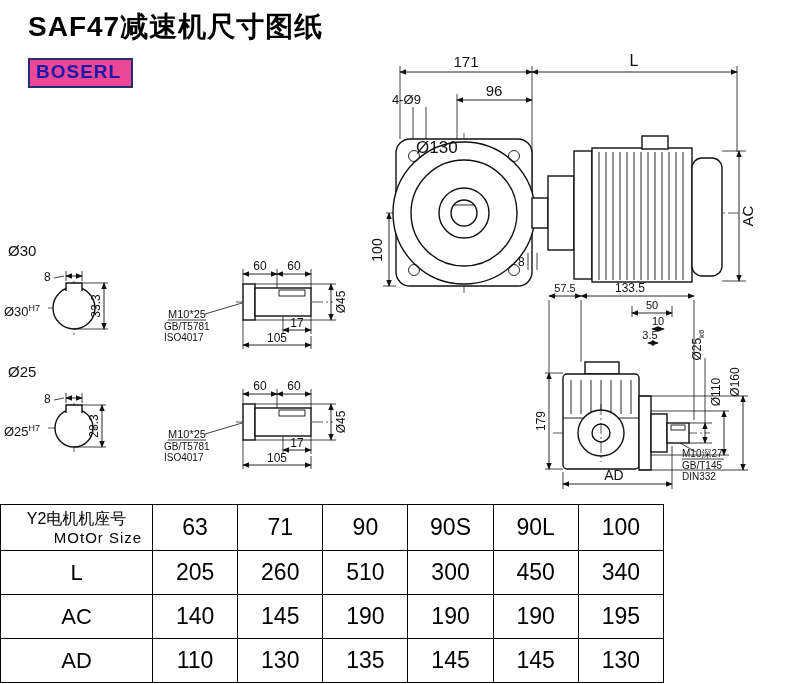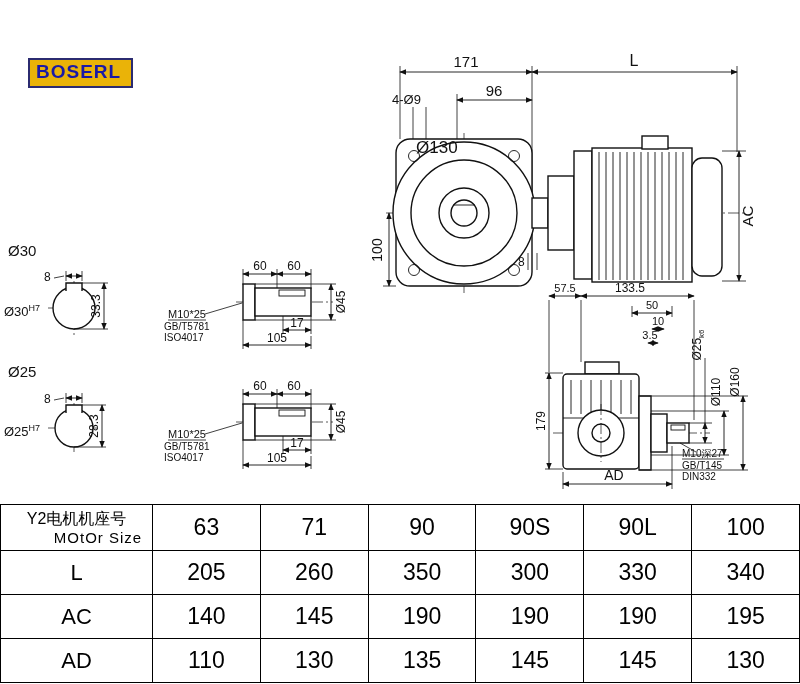--- a/index.html
+++ b/index.html
@@ -1,35 +1,35 @@
 <!DOCTYPE html>
 <html><head>
 <meta charset="utf-8">
 <style>
   html,body{margin:0;padding:0;background:#fff;}
   #page{position:relative;width:800px;height:684px;background:#fff;overflow:hidden;
         font-family:"Liberation Sans",sans-serif;color:#000;}
   #title{position:absolute;left:28px;top:8px;font-size:28px;font-weight:bold;letter-spacing:1px;}
   #brand{position:absolute;left:28px;top:58px;border:2px solid #2b2b70;color:#1a1aa6;
-         font-size:19px;font-weight:bold;padding:1px 10px 3px 6px;letter-spacing:1px;background:#eab308;}
+         font-size:19px;font-weight:bold;padding:1px 10px 3px 6px;letter-spacing:1px;background:#ec4899;}
   #drawing{position:absolute;left:0;top:0;}
   
   .olw{fill:#fff;stroke:#111;stroke-width:1.4;}
   .ol{fill:none;stroke:#111;stroke-width:1.4;}
   .thin{fill:none;stroke:#111;stroke-width:0.9;}
   .dim{stroke:#111;stroke-width:0.9;marker-start:url(#arr);marker-end:url(#arr);}
   .ext{stroke:#111;stroke-width:0.8;}
   .cl{stroke:#111;stroke-width:0.7;stroke-dasharray:11 3 2 3;}
   text{font-family:"Liberation Sans",sans-serif;fill:#111;}
   .t8{font-size:8px}.t9{font-size:9px}.t10{font-size:10px}.t11{font-size:11px}
   .t12{font-size:12px}.t13{font-size:13px}.t14{font-size:14px}.t15{font-size:15px}
   .t16{font-size:16px}.t17{font-size:17px}
   .amid{text-anchor:middle;}
   
-  #size-table{position:absolute;left:0;top:504px;width:800px;border-collapse:collapse;
+  #size-table{position:absolute;left:0;top:504px;width:664px;border-collapse:collapse;
               table-layout:fixed;background:#fff;}
   #size-table td,#size-table th{border:1px solid #000;text-align:center;vertical-align:middle;
               font-weight:400;font-size:23px;padding:0;}
   #size-table tr{height:44px;}
   #size-table tr.hdr{height:46px;}
   #size-table .rowlab{font-size:22px;}
   .mh1{font-size:16px;line-height:20px;}
   .mh2{font-size:15px;line-height:18px;letter-spacing:1px;padding-left:43px;}
   col.c0{width:152px;}
 </style>
@@ -335,20 +335,21 @@
       <g>
         <line class="ext" x1="696" y1="452" x2="680" y2="443"></line>
         <text class="t10" x="682" y="457">M10深27</text>
         <line class="ext" x1="682" y1="459" x2="724" y2="459"></line>
         <text class="t10" x="682" y="469">GB/T145</text>
         <text class="t10" x="682" y="480">DIN332</text>
       </g>
     </g>
   </svg>
 
+  <div id="title">SAF47减速机尺寸图纸</div>
   <div id="brand">BOSERL</div>
 
   <table id="size-table">
     <colgroup>
         <col class="c0">
         <col>
         <col>
         <col>
         <col>
         <col>
@@ -364,23 +365,23 @@
       <th>71</th>
       <th>90</th>
       <th>90S</th>
       <th>90L</th>
       <th>100</th>
     </tr>
     <tr>
       <td class="rowlab">L</td>
       <td>205</td>
       <td>260</td>
-      <td>350</td>
+      <td>510</td>
       <td>300</td>
-      <td>330</td>
+      <td>450</td>
       <td>340</td>
     </tr>
     <tr>
       <td class="rowlab">AC</td>
       <td>140</td>
       <td>145</td>
       <td>190</td>
       <td>190</td>
       <td>190</td>
       <td>195</td>

